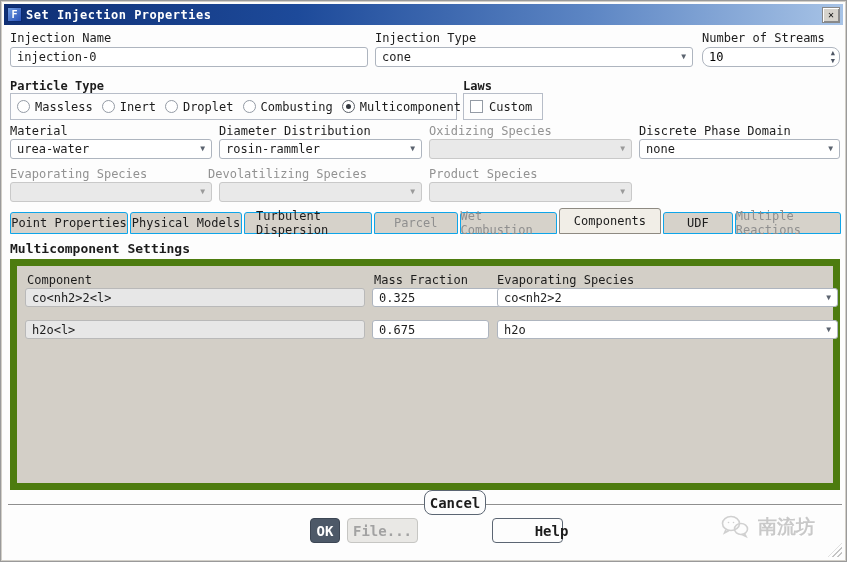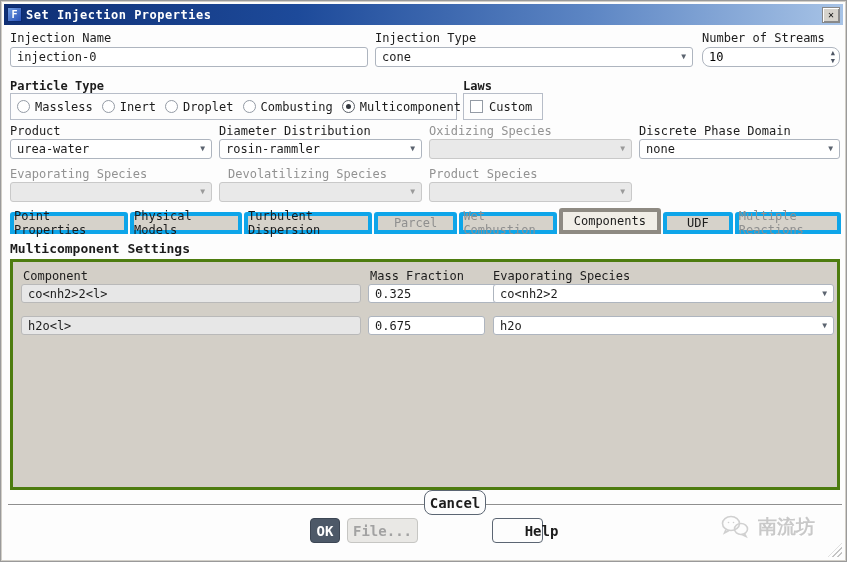--- a/index.html
+++ b/index.html
@@ -34,27 +34,27 @@
   .spin-arrows span { font-size:7px; color:#4e5664; line-height:1; }
 
   .groupbox { position:absolute; border:1px solid #b7bdc8; background:#fdfdfd; display:flex; align-items:center; padding:0 6px; }
   .radio-item { display:flex; align-items:center; margin-right:9px; }
   .radio-circle { width:13px; height:13px; border:1px solid #949ba5; border-radius:50%; background:#fff; margin-right:5px; position:relative; flex:0 0 auto; }
   .radio-circle.checked { border-color:#5a6068; }
   .radio-circle.checked::after { content:""; position:absolute; left:3px; top:3px; width:5px; height:5px; border-radius:50%; background:#32373e; }
   .checkbox { width:13px; height:13px; border:1px solid #949ba5; background:#fff; margin-right:6px; flex:0 0 auto; }
 
   .tabstrip { position:absolute; left:8px; top:209px; width:831px; height:23px; display:flex; gap:2px; align-items:flex-end; }
-  .tab { height:22px; background:#d6d2ca; border:4px solid #0ea5e9; border-radius:3px 3px 0 0; display:flex; align-items:center; justify-content:center; font-size:12px; cursor:default; }
+  .tab { height:22px; background:#d6d2ca; border:1px solid #0ea5e9; border-radius:3px 3px 0 0; display:flex; align-items:center; justify-content:center; font-size:12px; cursor:default; }
   .tab.disabled { color:#8f8f8f; }
   .tab.active { background:#f1eee7; height:26px; border-color:#8e8a82; position:relative; z-index:2; }
 
   .section-heading { position:absolute; font-weight:bold; font-size:13px; }
 
-  .panel { position:absolute; left:8px; top:257px; width:830px; height:231px; background:#d3cfc7; border:3px solid #4d7c0f; }
+  .panel { position:absolute; left:8px; top:257px; width:830px; height:231px; background:#d3cfc7; border:7px solid #4d7c0f; }
   .panel .col-lbl { position:absolute; top:7px; font-size:12px; color:#1c1c1c; }
 
   .sep { position:absolute; left:6px; top:502px; width:834px; height:2px; border-top:1px solid #8f8f8f; border-bottom:1px solid #fff; }
 
   .btn { position:absolute; height:25px; border-radius:4px; font-family:inherit; font-size:14px; font-weight:bold; display:flex; align-items:center; justify-content:center; cursor:default; }
   .btn.primary { background:#4d5968; color:#fff; border:1px solid #3c4türk4; border:1px solid #3c4654; }
   .btn.secondary { background:#fdfdfd; color:#1c1c1c; border:1px solid #5c6673; }
   .btn.disabled { background:#e9e8e5; color:#a2a2a2; border:1px solid #c6c6c3; }
 
   .watermark { position:absolute; right:30px; top:512px; display:flex; align-items:center; gap:8px; color:#c9c9c9; font-size:19px; font-weight:bold; text-shadow:1px 1px 0 #ffffff; }
@@ -118,21 +118,21 @@
   </div>
 
   <div class="lbl bold" style="left:461px; top:77px;">Laws</div>
   <div class="groupbox" style="left:461px; top:91px; width:80px; height:27px;">
     <div class="radio-item" style="margin-right:0;">
       <span class="checkbox"></span>
       <span>Custom</span>
     </div>
   </div>
 
-  <div class="lbl" style="left:8px; top:122px;">Product</div>
+  <div class="lbl" style="left:8px; top:122px;">Material</div>
   <div class="field combo" style="left:8px; top:137px; width:202px;">
     <span class="val">urea-water</span>
     <span class="arrow">▼</span>
   </div>
 
   <div class="lbl" style="left:217px; top:122px;">Diameter Distribution</div>
   <div class="field combo" style="left:217px; top:137px; width:203px;">
     <span class="val">rosin-rammler</span>
     <span class="arrow">▼</span>
   </div>
@@ -148,36 +148,36 @@
     <span class="val">none</span>
     <span class="arrow">▼</span>
   </div>
 
   <div class="lbl disabled" style="left:8px; top:165px;">Evaporating Species</div>
   <div class="field combo disabled" style="left:8px; top:180px; width:202px;">
     <span class="val"></span>
     <span class="arrow">▼</span>
   </div>
 
-  <div class="lbl disabled" style="left:226px; top:165px;">Devolatilizing Species</div>
+  <div class="lbl disabled" style="left:206px; top:165px;">Devolatilizing Species</div>
   <div class="field combo disabled" style="left:217px; top:180px; width:203px;">
     <span class="val"></span>
     <span class="arrow">▼</span>
   </div>
 
   <div class="lbl disabled" style="left:427px; top:165px;">Product Species</div>
   <div class="field combo disabled" style="left:427px; top:180px; width:203px;">
     <span class="val"></span>
     <span class="arrow">▼</span>
   </div>
 
   <div class="tabstrip">
     <div class="tab" style="width:120px;">Point Properties</div>
     <div class="tab" style="width:114px;">Physical Models</div>
-    <div class="tab" style="width:130px;">Turbulent Dispersion</div>
+    <div class="tab" style="width:130px;padding-left:11px;">Turbulent Dispersion</div>
     <div class="tab disabled" style="width:85px;">Parcel</div>
     <div class="tab disabled" style="width:99px;">Wet Combustion</div>
     <div class="tab active" style="width:104px;">Components</div>
     <div class="tab" style="width:71px;">UDF</div>
     <div class="tab disabled" style="width:108px;">Multiple Reactions</div>
   </div>
 
   <div class="section-heading" style="left:8px; top:239px;">Multicomponent Settings</div>
 
   <div class="panel">
@@ -206,21 +206,21 @@
         <span class="arrow">▼</span>
       </div>
     </div>
   </div>
 
   <div class="sep"></div>
 
   <div class="btn primary" style="left:308px; top:516px; width:30px;">OK</div>
   <div class="btn disabled" style="left:345px; top:516px; width:71px;">File...</div>
   <div class="btn secondary" style="left:422px; top:488px; width:62px;border-radius:8px;">Cancel</div>
-  <div class="btn secondary" style="left:490px; top:516px; width:51px;padding-left:48px;">Help</div>
+  <div class="btn secondary" style="left:490px; top:516px; width:71px;padding-left:48px;">Help</div>
 
   <div class="watermark">
     <svg class="wm-icon" width="30" height="26" viewBox="0 0 30 26" fill="none" stroke="#c9c9c9" stroke-width="1.6">
       <ellipse cx="11" cy="9.5" rx="8.5" ry="7"></ellipse>
       <path d="M6 15.5 L4.5 19 L9 16.5"></path>
       <ellipse cx="21" cy="15" rx="6.5" ry="5.5"></ellipse>
       <path d="M24.5 19.5 L26 22.5 L21.5 20.2"></path>
       <circle cx="8.5" cy="8.5" r="0.8" fill="#c9c9c9" stroke="none"></circle>
       <circle cx="13.5" cy="8.5" r="0.8" fill="#c9c9c9" stroke="none"></circle>
     </svg>

